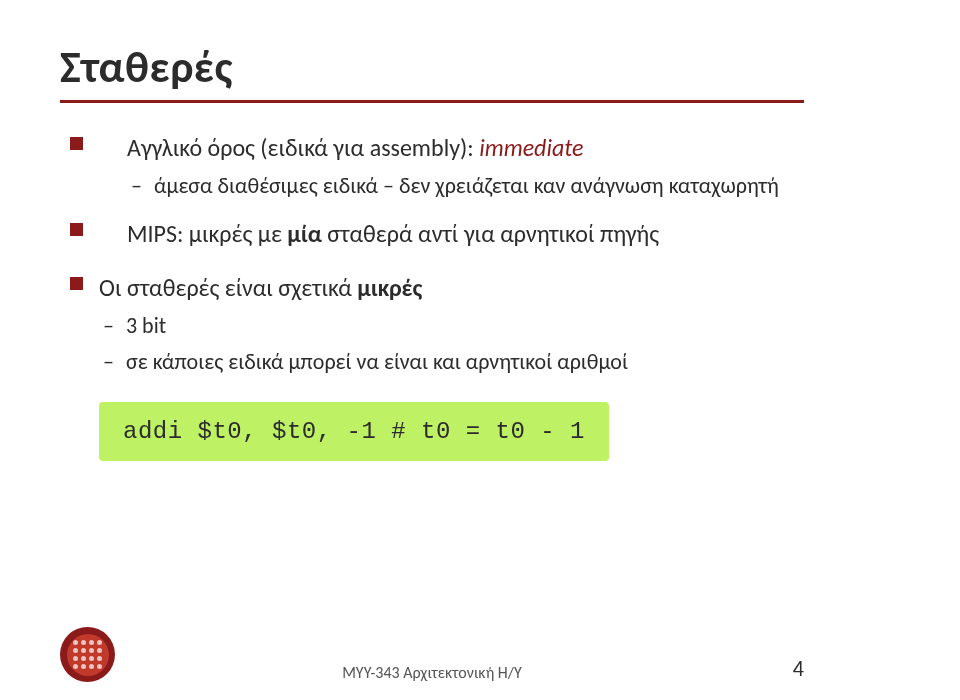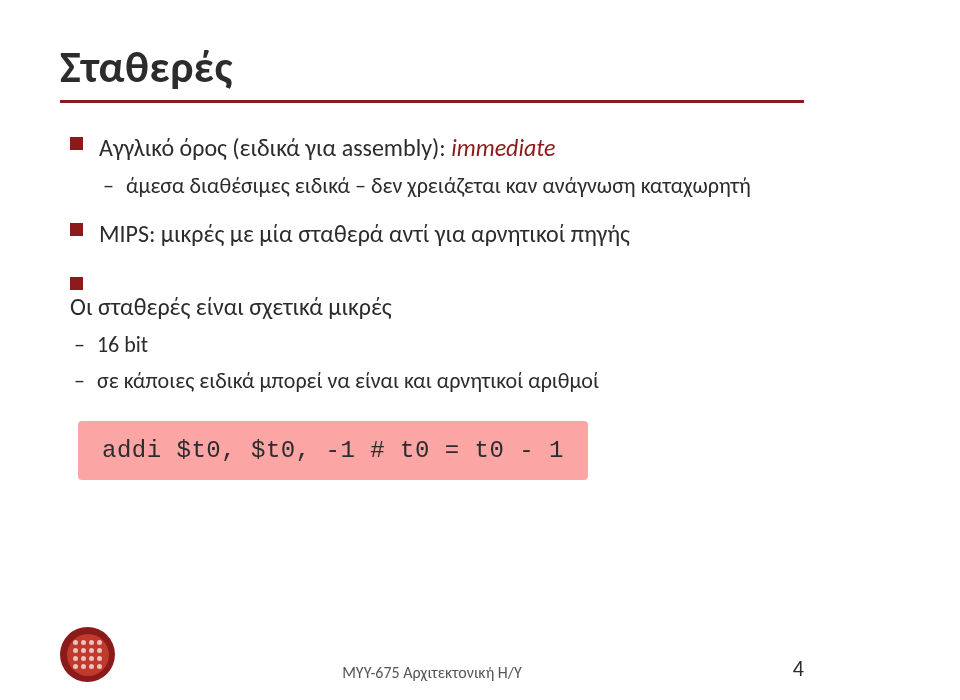--- a/index.html
+++ b/index.html
@@ -68,21 +68,21 @@
       color: #2c2c2c;
       line-height: 1.4;
     }
 
     .bullet-text .highlight {
       color: #8b1a1a;
       font-style: italic;
     }
 
     .bullet-text .bold {
-      font-weight: 400;
+      font-weight: 700;
     }
 
     .sub-bullets {
       margin-top: 6px;
       padding-left: 4px;
     }
 
     .sub-bullet-item {
       display: flex;
       align-items: flex-start;
@@ -98,38 +98,39 @@
       font-weight: 300;
     }
 
     .sub-bullet-text {
       font-size: 22px;
       color: #2c2c2c;
       line-height: 1.4;
     }
 
     .code-block {
-      background: #fca5a5;
+      background: #bef264;
       border-radius: 4px;
       padding: 16px 24px;
       margin-top: 18px;
-      margin-left: 8px;
+      margin-left: 0;
       display: inline-block;
       min-width: 460px;
     }
 
     .code-text {
       font-family: 'Courier New', Courier, monospace;
       font-size: 24px;
       color: #2c2c2c;
       letter-spacing: 0.5px;
     }
 
     .main-bullets {
       margin-bottom: 10px;
+      gap: 28px;
     }
 
     
     .footer {
       position: absolute;
       bottom: 18px;
       left: 0;
       right: 0;
       display: flex;
       align-items: center;
@@ -191,21 +192,20 @@
       position: absolute;
       right: 60px;
       bottom: 0;
       font-size: 22px;
       color: #2c2c2c;
       font-weight: 500;
     }
 
     .second-main-bullet {
       margin-top: 20px;
-      flex-direction: column;
     }
   </style>
 </head>
 <body>
 
 <div class="slide-container">
 
   <div class="title-area">
     <h1 class="slide-title">Σταθερές</h1>
     <div class="title-underline"></div>
@@ -239,21 +239,21 @@
 
     <div class="bullet-item second-main-bullet">
       <div class="bullet-square"></div>
       <div>
         <span class="bullet-text">
           <span>Οι σταθερές είναι σχετικά </span><span class="bold">μικρές</span>
         </span>
         <div class="sub-bullets">
           <div class="sub-bullet-item">
             <span class="sub-bullet-dash">–</span>
-            <span class="sub-bullet-text">16 bit</span>
+            <span class="sub-bullet-text">3 bit</span>
           </div>
           <div class="sub-bullet-item">
             <span class="sub-bullet-dash">–</span>
             <span class="sub-bullet-text">σε κάποιες ειδικά μπορεί να είναι και αρνητικοί αριθμοί</span>
           </div>
         </div>
 
         
         <div class="code-block">
           <span class="code-text">addi $t0, $t0, -1    # t0 = t0 - 1</span>
@@ -283,18 +283,18 @@
             <div class="footer-logo-dot"></div>
             <div class="footer-logo-dot"></div>
             <div class="footer-logo-dot"></div>
             <div class="footer-logo-dot"></div>
             <div class="footer-logo-dot"></div>
           </div>
         </div>
       </div>
     </div>
 
-    <span class="footer-text">ΜΥΥ-675 Αρχιτεκτονική Η/Υ</span>
+    <span class="footer-text">ΜΥΥ-343 Αρχιτεκτονική Η/Υ</span>
 
     <span class="footer-page">4</span>
   </div>
 
 </div>
 
 </body></html>

